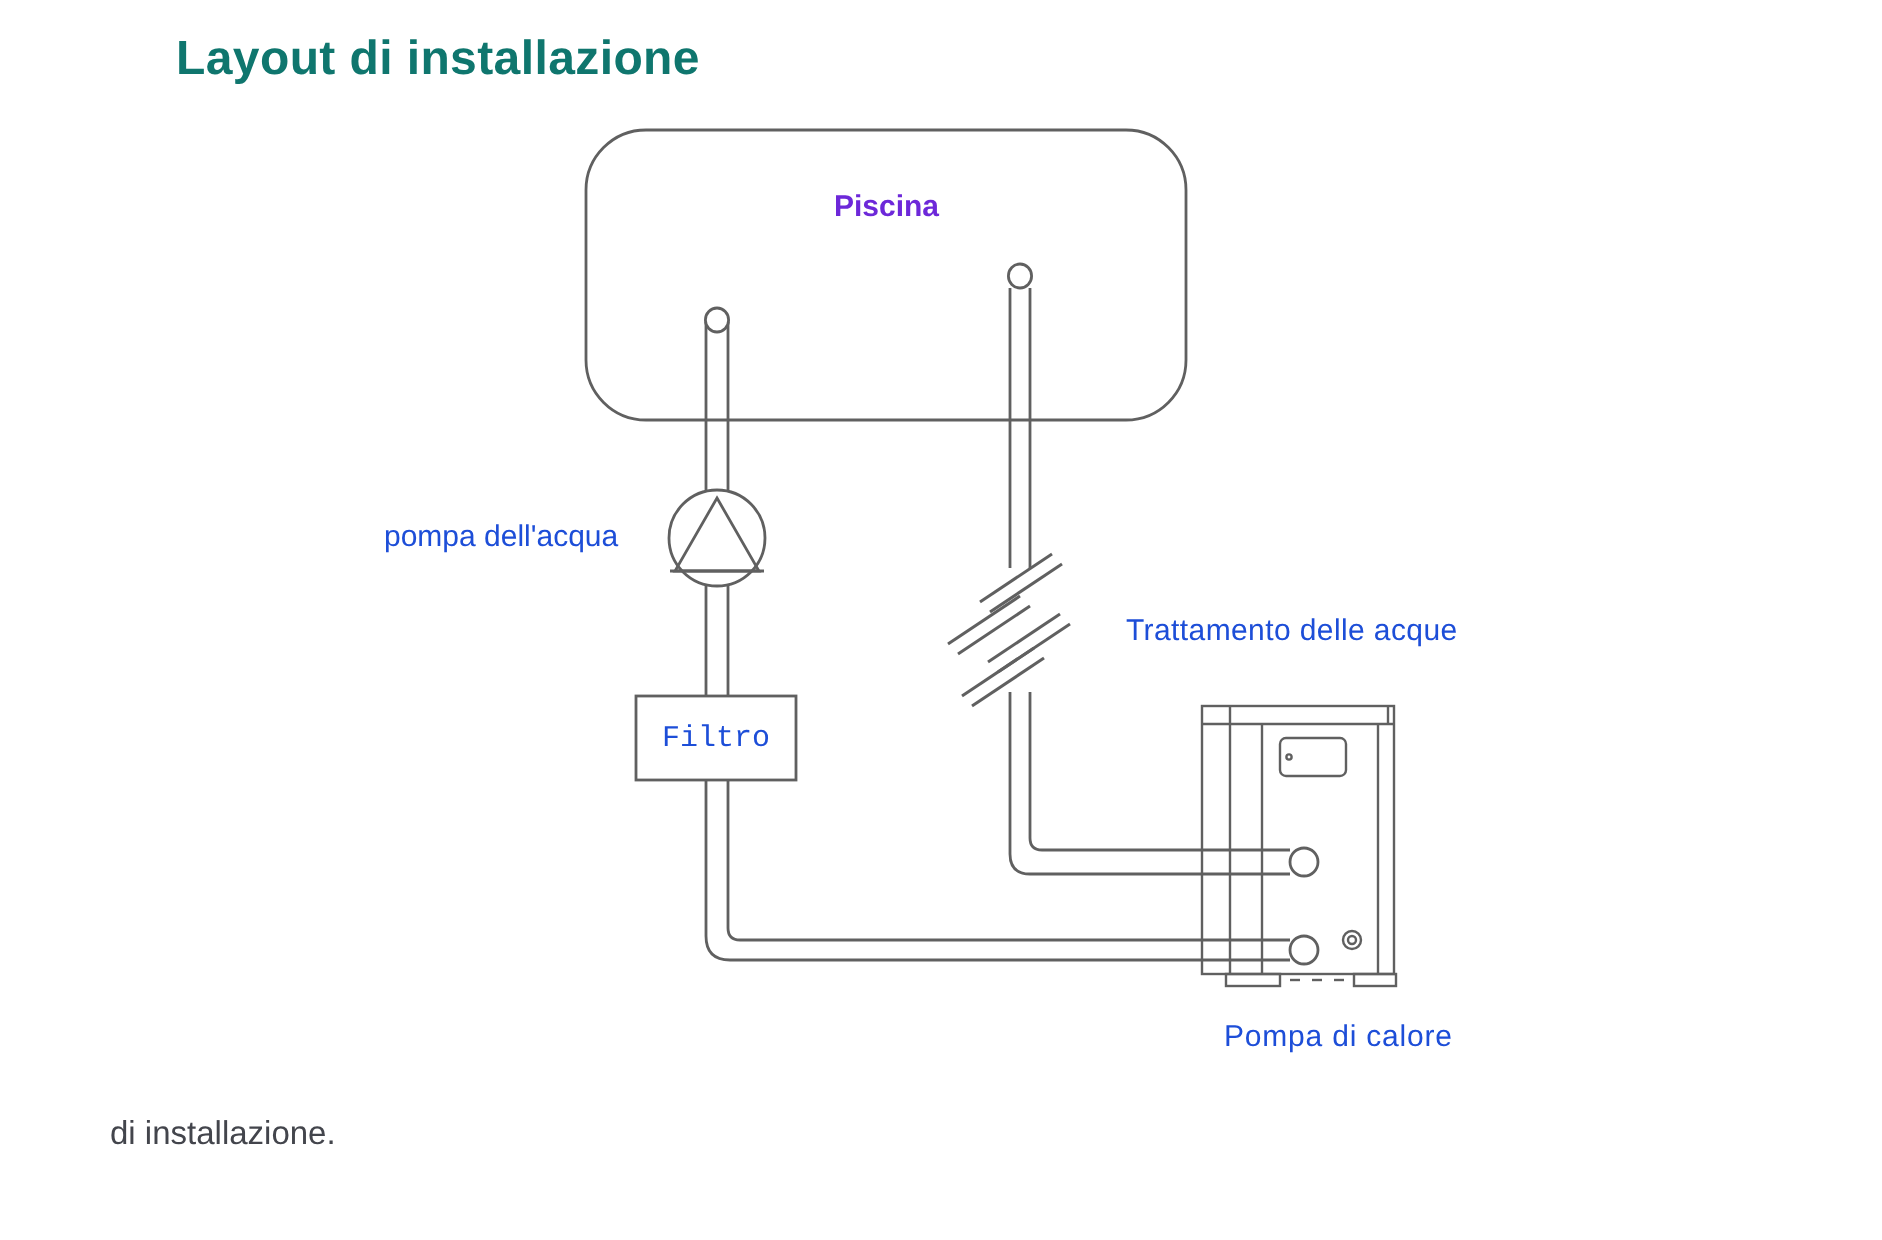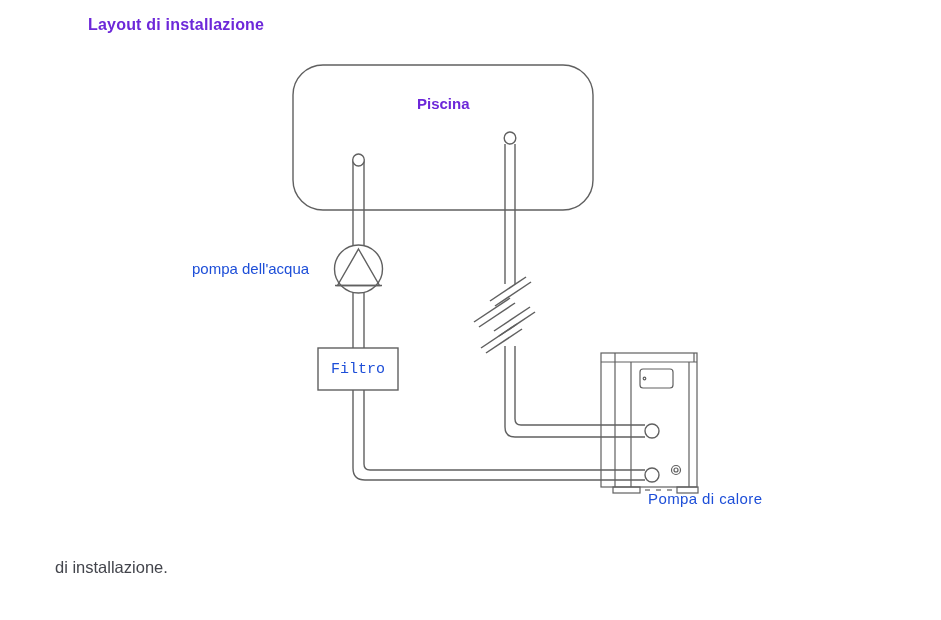--- a/index.html
+++ b/index.html
@@ -5,30 +5,30 @@
   html,body{margin:0;padding:0;background:#fff;}
   .canvas{
     position:relative;
     width:941px;height:620px;
     background:#ffffff;
     font-family:"Liberation Sans", sans-serif;
     overflow:hidden;
   }
   .title{
     position:absolute;left:88px;top:16px;
-    font-size:16px;font-weight:bold;color:#6d28d9;
+    font-size:24px;font-weight:bold;color:#0f766e;
     letter-spacing:.2px;
   }
   svg{position:absolute;left:0;top:0;}
   .lbl{position:absolute;color:#1d4ed8;font-size:15px;white-space:nowrap;}
   .lbl-pool{left:417px;top:95px;font-weight:bold;color:#6d28d9;}
   .lbl-pump{left:192px;top:260px;}
   .lbl-filter{left:318px;top:361px;width:80px;text-align:center;font-family:Liberation Mono, monospace;}
   .lbl-treatment{left:563px;top:307px;letter-spacing:.2px;}
-  .lbl-heatpump{left:612px;top:490px;letter-spacing:.4px;margin-left:36px;}
+  .lbl-heatpump{left:612px;top:510px;letter-spacing:.4px;}
   .footnote{
     position:absolute;left:55px;top:549px;width:860px;
     font-size:16.5px;color:#43454c;line-height:37px;
   }
 </style>
 </head>
 <body>
 
 <div class="canvas">
 
@@ -111,19 +111,20 @@
 
     <g>
       <ellipse cx="358.5" cy="160" rx="5.8" ry="6" fill="#ffffff"></ellipse>
       <ellipse cx="510" cy="138" rx="5.8" ry="6" fill="#ffffff"></ellipse>
     </g>
   </svg>
 
   <div class="lbl lbl-pool">Piscina</div>
   <div class="lbl lbl-pump">pompa dell'acqua</div>
   <div class="lbl lbl-filter">Filtro</div>
+  <div class="lbl lbl-treatment">Trattamento delle acque</div>
   <div class="lbl lbl-heatpump">Pompa di calore</div>
 
   <div class="footnote">
     <div>di installazione.</div>
   </div>
 
 </div>
 
 </body></html>

